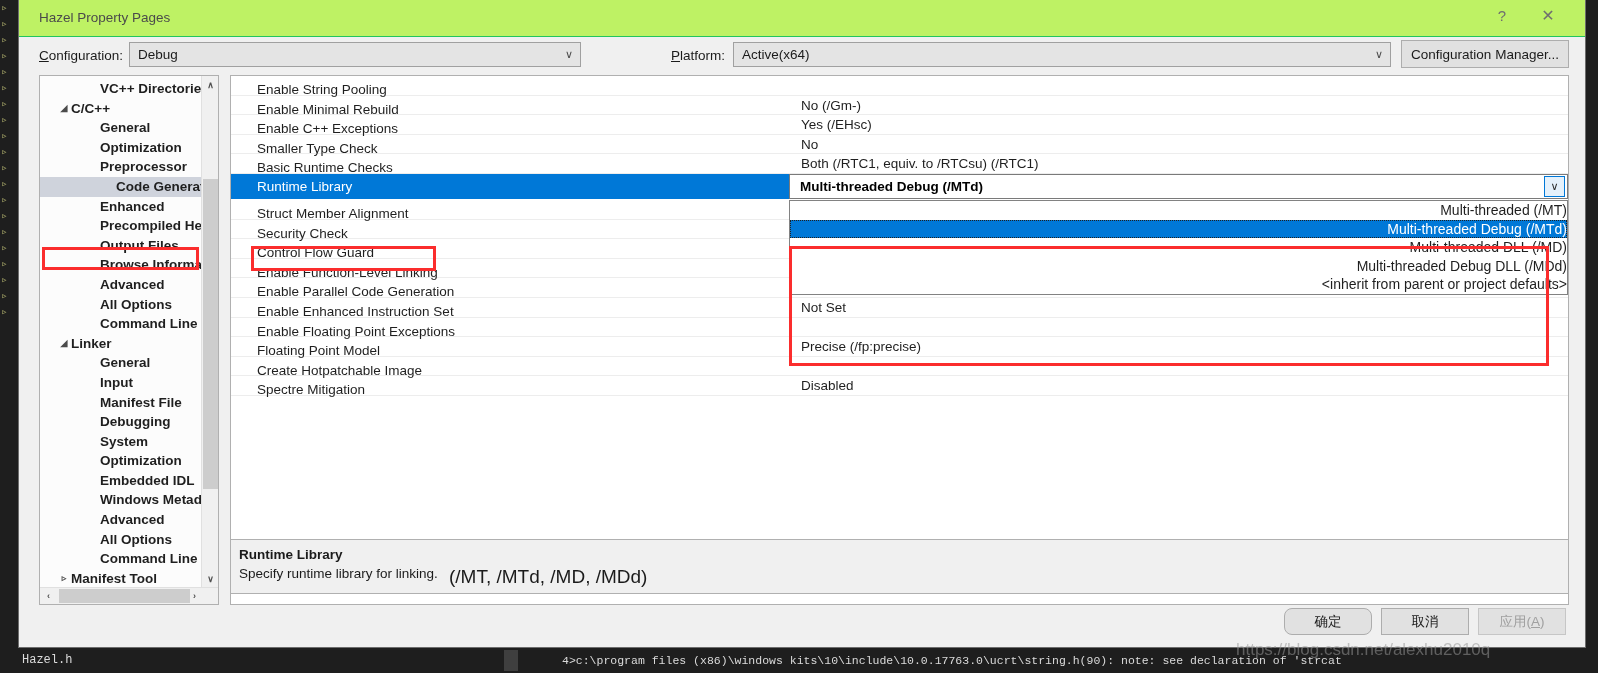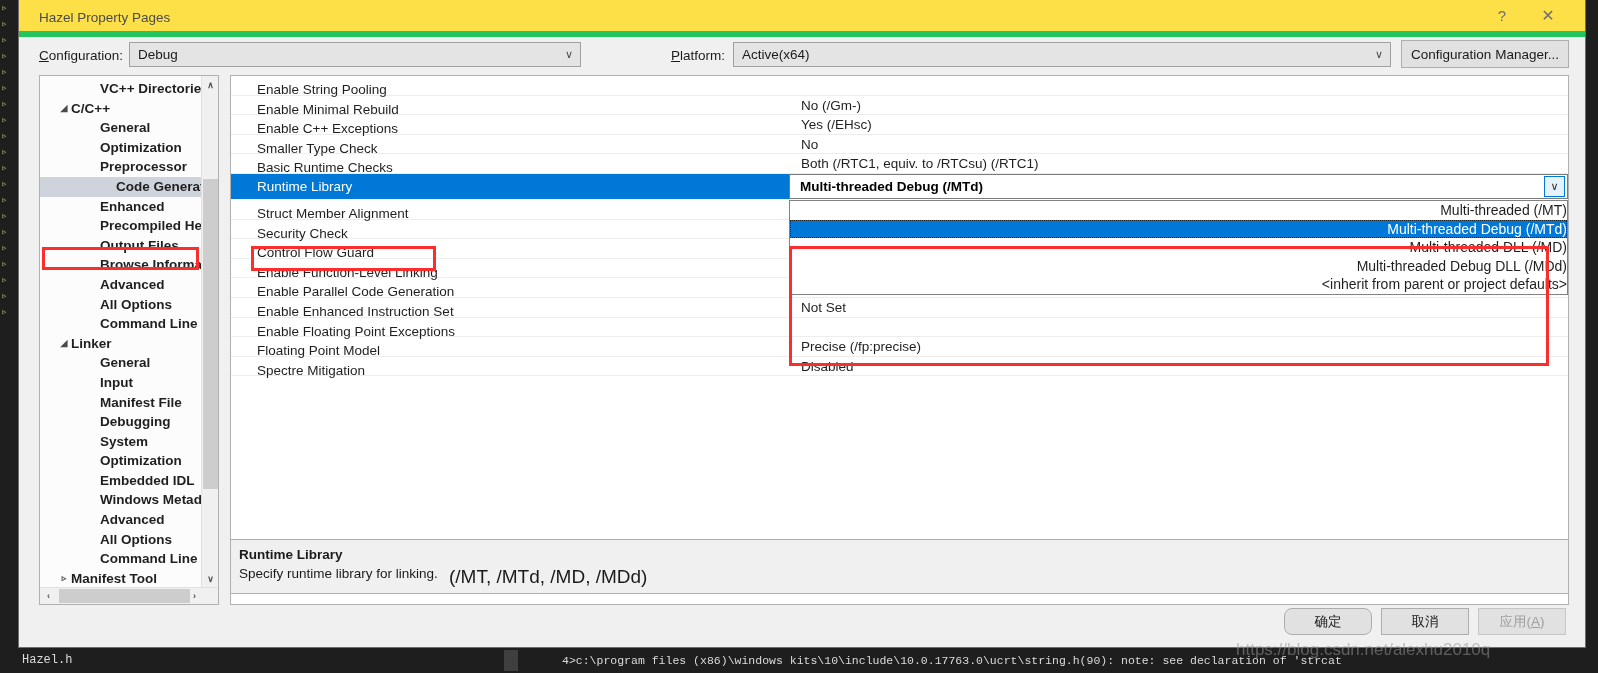--- a/index.html
+++ b/index.html
@@ -50,22 +50,22 @@
   }
 
   
   #dialog {
     position: absolute; left: 18px; top: 0; width: 1568px; height: 648px;
     background: #f0f0f0;
     border: 1px solid #6d6d6d;
     border-top: none;
   }
   #titlebar {
-    position: relative; height: 37px; background: #fde047;
-    border-bottom: 6px solid #22c55e;
+    position: relative; height: 37px; background: #bef264;
+    border-bottom: 1px solid #22c55e;
   }
   #titlebar .title {
     position: absolute; left: 20px; top: 10px;
     font-size: 13.5px; color: #4b4b4b;
   }
   .win-btn {
     position: absolute; top: 0; width: 46px; height: 31px;
     display: flex; align-items: center; justify-content: center;
     color: #6f6f6f; font-size: 15px; cursor: default;
   }
@@ -425,20 +425,24 @@
           </div>
           <div class="prop-row">
             <div class="pname">Enable Floating Point Exceptions</div>
             <div class="pval"></div>
           </div>
           <div class="prop-row">
             <div class="pname">Floating Point Model</div>
             <div class="pval">Precise (/fp:precise)</div>
           </div>
           <div class="prop-row">
+            <div class="pname">Create Hotpatchable Image</div>
+            <div class="pval"></div>
+          </div>
+          <div class="prop-row">
             <div class="pname">Spectre Mitigation</div>
             <div class="pval">Disabled</div>
           </div>
         </div>
 
       <div id="dropdown">
           <div class="opt">Multi-threaded (/MT)</div>
           <div class="opt sel">Multi-threaded Debug (/MTd)</div>
           <div class="opt">Multi-threaded DLL (/MD)</div>
           <div class="opt">Multi-threaded Debug DLL (/MDd)</div>

